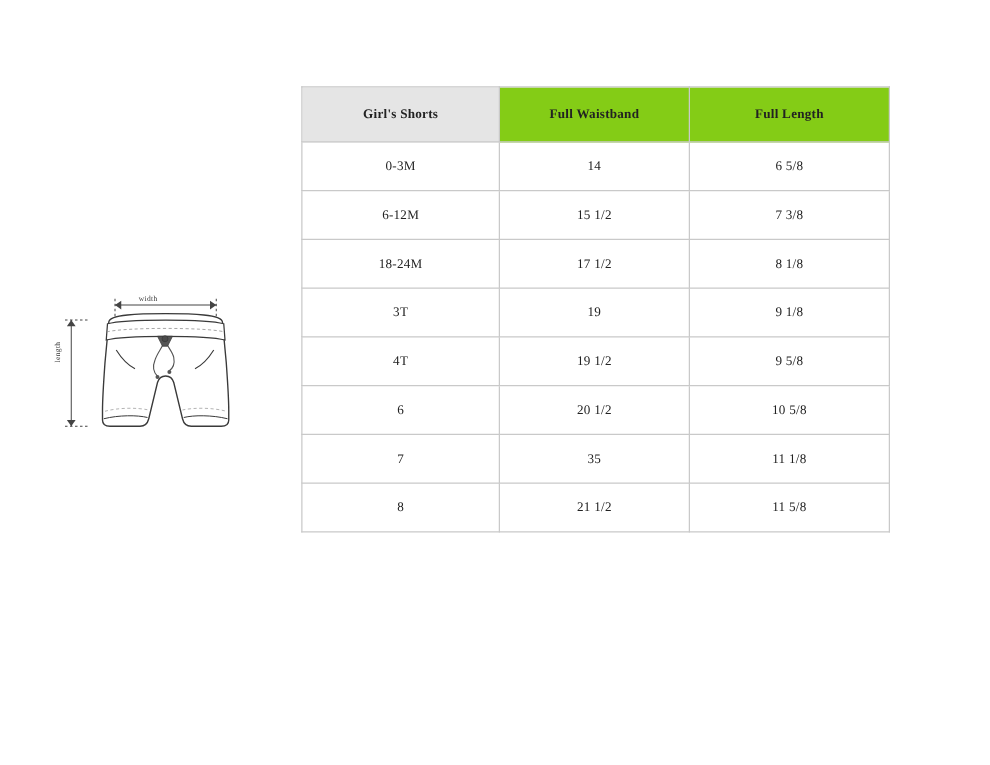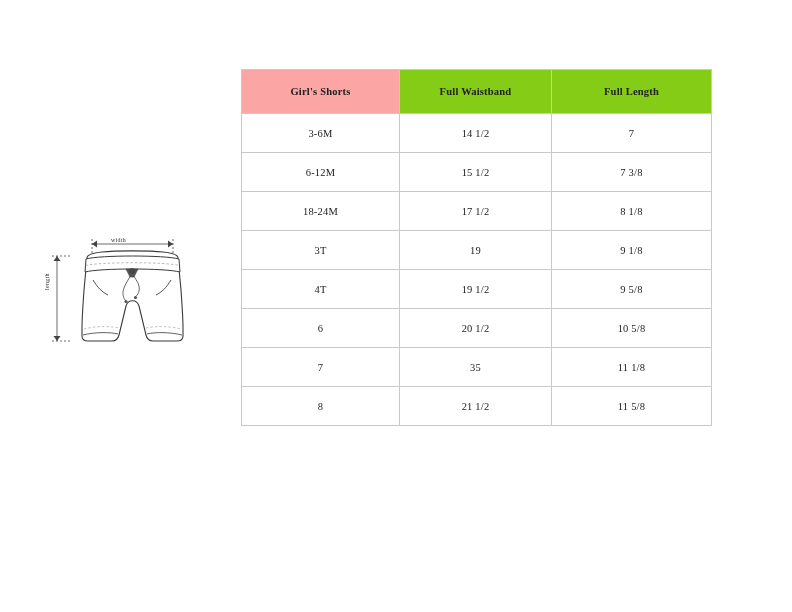--- a/index.html
+++ b/index.html
@@ -33,21 +33,21 @@
     color: #222222;
     font-family: "Liberation Serif", serif;
     letter-spacing: 0.2px;
   }
   #size-chart thead th {
     height: 41px;
     font-weight: bold;
     border-color: #c9c9c9;
   }
   #size-chart thead th.head-first {
-    background: #fca5a5;
+    background: #e5e5e5;
   }
   #size-chart thead th.head-plain {
     background: #84cc16;
   }
   #size-chart tbody td {
     height: 36px;
     font-weight: normal;
   }
   .col-1 { width: 158px; }
   .col-2 { width: 152px; }
@@ -91,23 +91,23 @@
   </colgroup>
   <thead>
     <tr>
       <th class="head-first">Girl's Shorts</th>
       <th class="head-plain">Full Waistband</th>
       <th class="head-plain">Full Length</th>
     </tr>
   </thead>
   <tbody>
     <tr>
-      <td>3-6M</td>
-      <td>14 1/2</td>
-      <td>7</td>
+      <td>0-3M</td>
+      <td>14</td>
+      <td>6 5/8</td>
     </tr>
     <tr>
       <td>6-12M</td>
       <td>15 1/2</td>
       <td>7 3/8</td>
     </tr>
     <tr>
       <td>18-24M</td>
       <td>17 1/2</td>
       <td>8 1/8</td>

